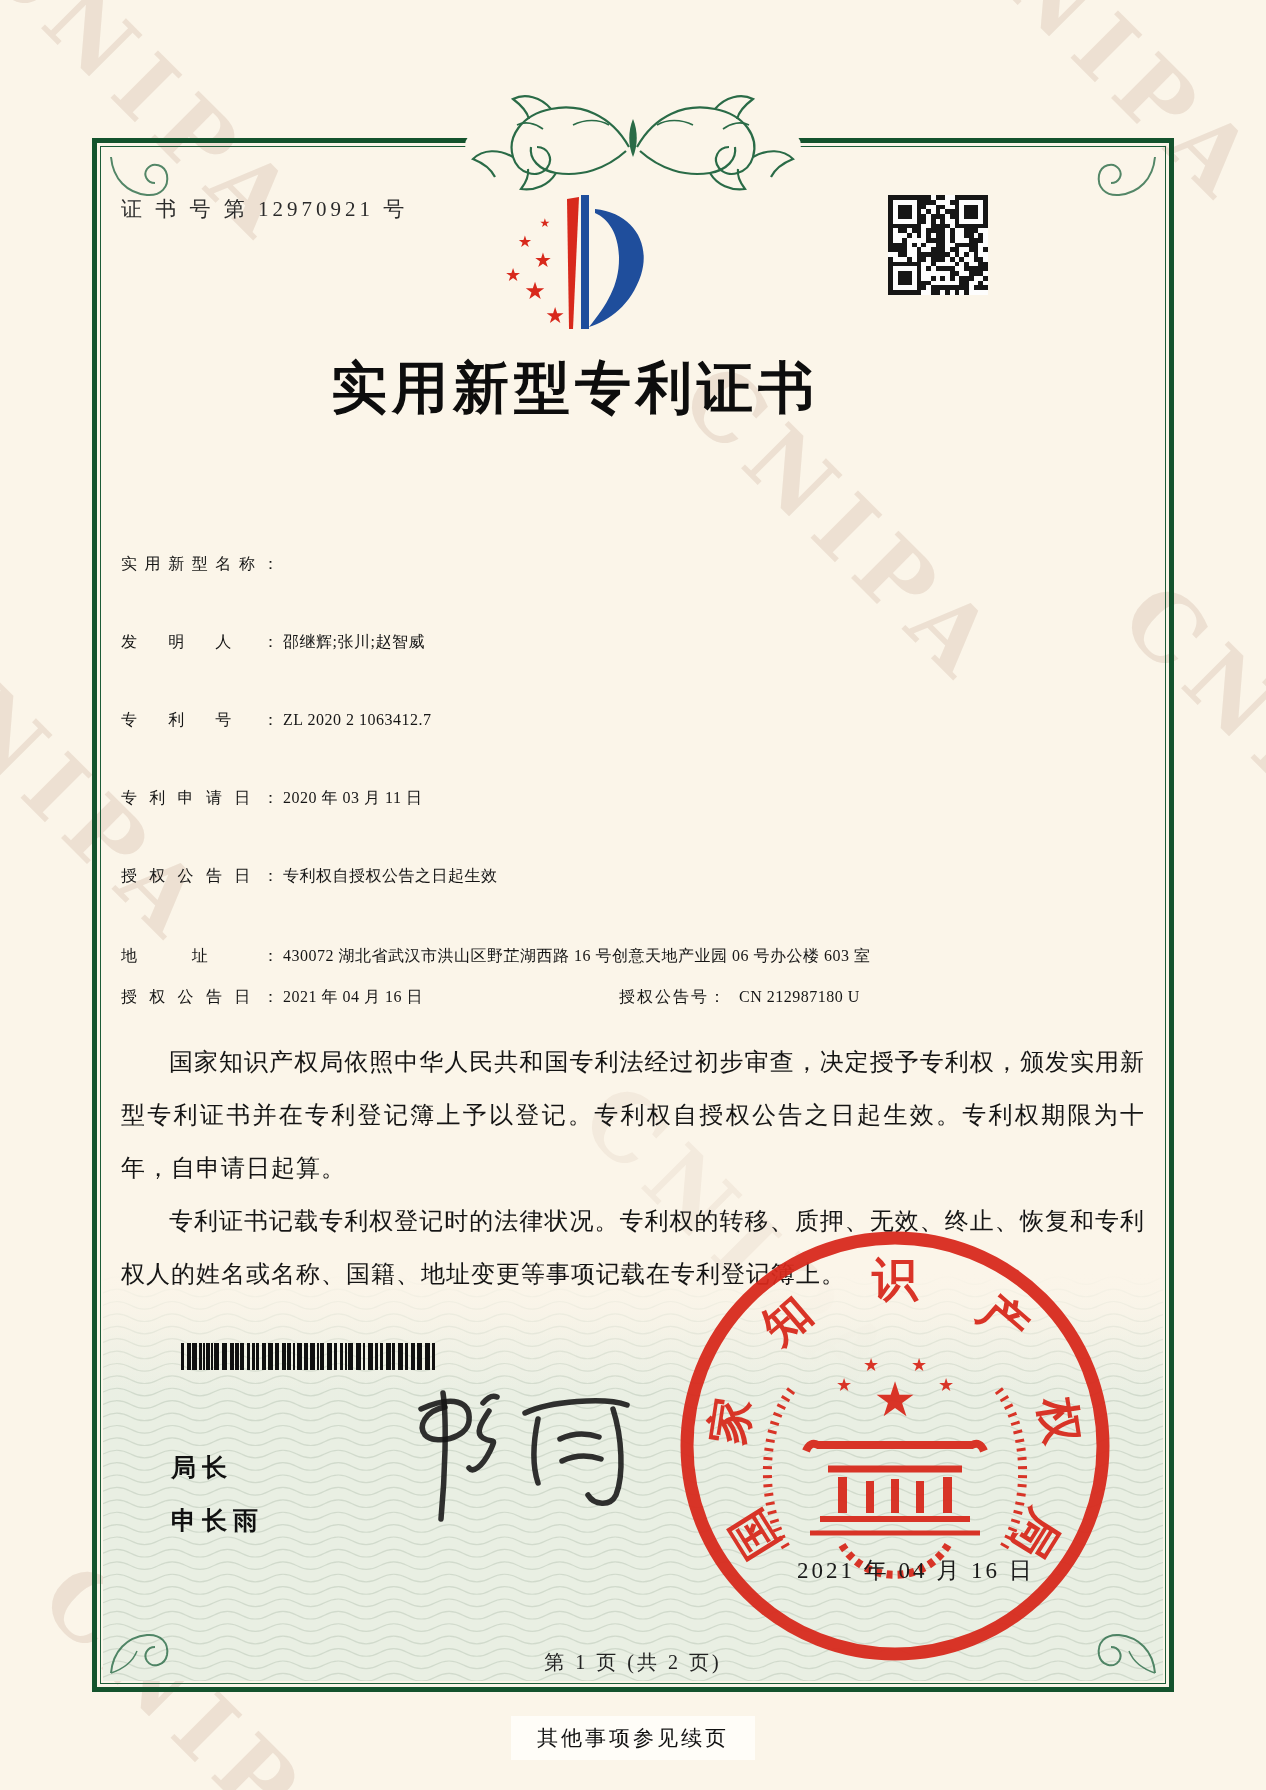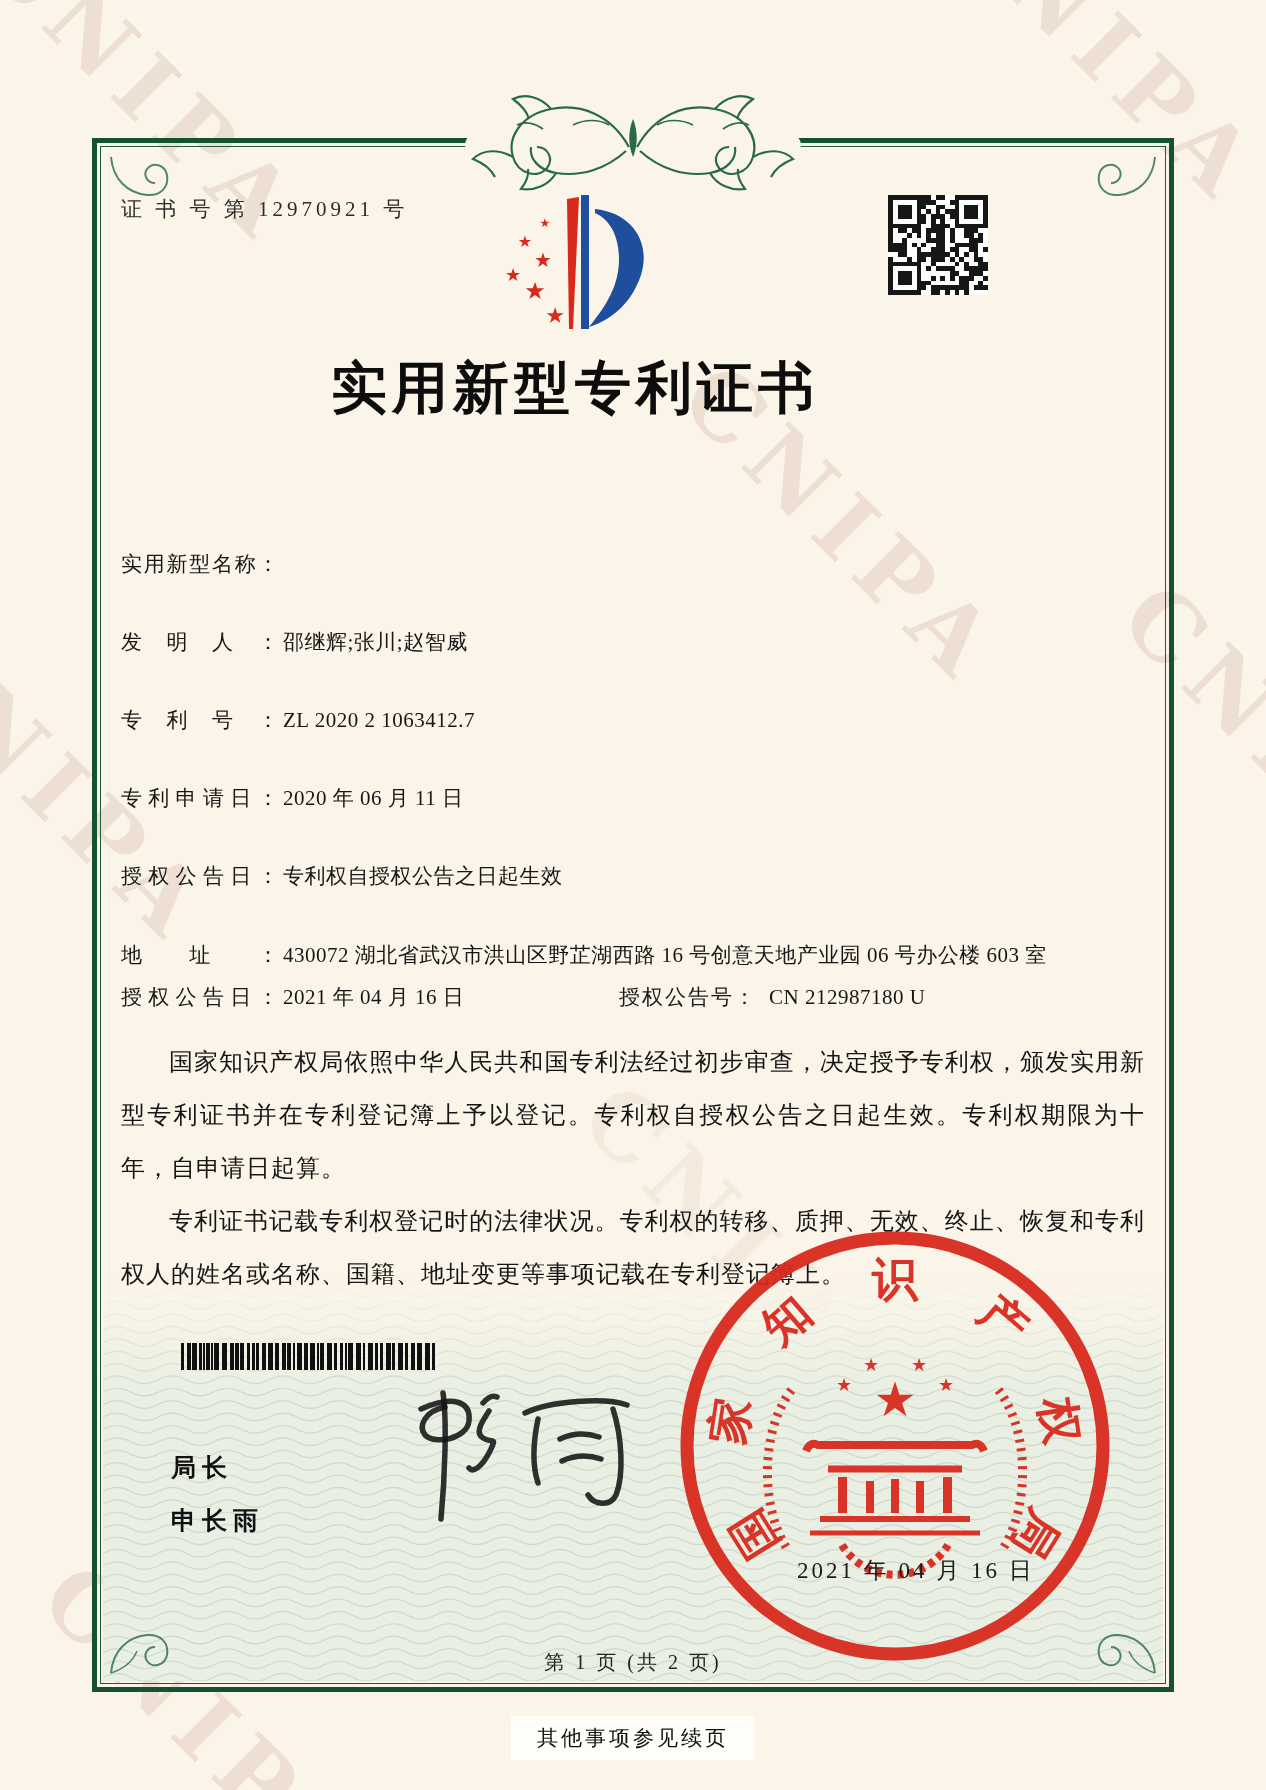--- a/index.html
+++ b/index.html
@@ -38,21 +38,21 @@
   .logo{position:absolute;left:50%;top:44px;transform:translateX(calc(-50% - 60px))}
   .qr{position:absolute;left:791px;top:52px;width:100px;height:100px;display:grid;
       grid-template-columns:repeat(21,1fr);grid-template-rows:repeat(21,1fr);background:#fdfdfd}
   .qr i{display:block}
   .qr i.on{background:#161616}
   .title{margin-top:128px;text-align:center;font-size:56px;font-weight:700;letter-spacing:5px;
          color:#0d0d0d;transform:translateX(-58px)}
 
   
   .fields{margin-top:120px}
-  .frow{display:flex;font-size:21px;line-height:34px;margin-bottom:44px;letter-spacing:.5px}
+  .frow{display:flex;font-size:16px;line-height:34px;margin-bottom:44px;letter-spacing:.5px}
   .flabel{flex:0 0 158px;text-align:justify;text-align-last:justify;color:#161616}
   .fvalue{flex:1;padding-left:4px;color:#161616}
   .frow.addr{margin-bottom:6px;line-height:37px}
   .frow.grant{position:relative;margin-bottom:8px}
   .pair2{position:absolute;left:498px;top:0;display:flex}
   .pair2 .flabel{flex:0 0 auto;text-align-last:auto;letter-spacing:2px;margin-right:8px}
 
   
   .body-text{margin-top:22px;font-size:24px;line-height:53px;text-align:justify;letter-spacing:1px;color:#151515}
   .body-text p{text-indent:2em}
@@ -626,21 +626,21 @@
       <div class="frow">
         <div class="flabel">发明人：</div>
         <div class="fvalue">邵继辉;张川;赵智威</div>
       </div>
       <div class="frow">
         <div class="flabel">专利号：</div>
         <div class="fvalue">ZL 2020 2 1063412.7</div>
       </div>
       <div class="frow">
         <div class="flabel">专利申请日：</div>
-        <div class="fvalue">2020 年 06 月 11 日</div>
+        <div class="fvalue">2020 年 03 月 11 日</div>
       </div>
       <div class="frow">
         <div class="flabel">授权公告日：</div>
         <div class="fvalue">专利权自授权公告之日起生效</div>
       </div>
       <div class="frow addr">
         <div class="flabel">地址：</div>
         <div class="fvalue">430072 湖北省武汉市洪山区野芷湖西路 16 号创意天地产业园 06 号办公楼 603 室</div>
       </div>
       <div class="frow grant">

